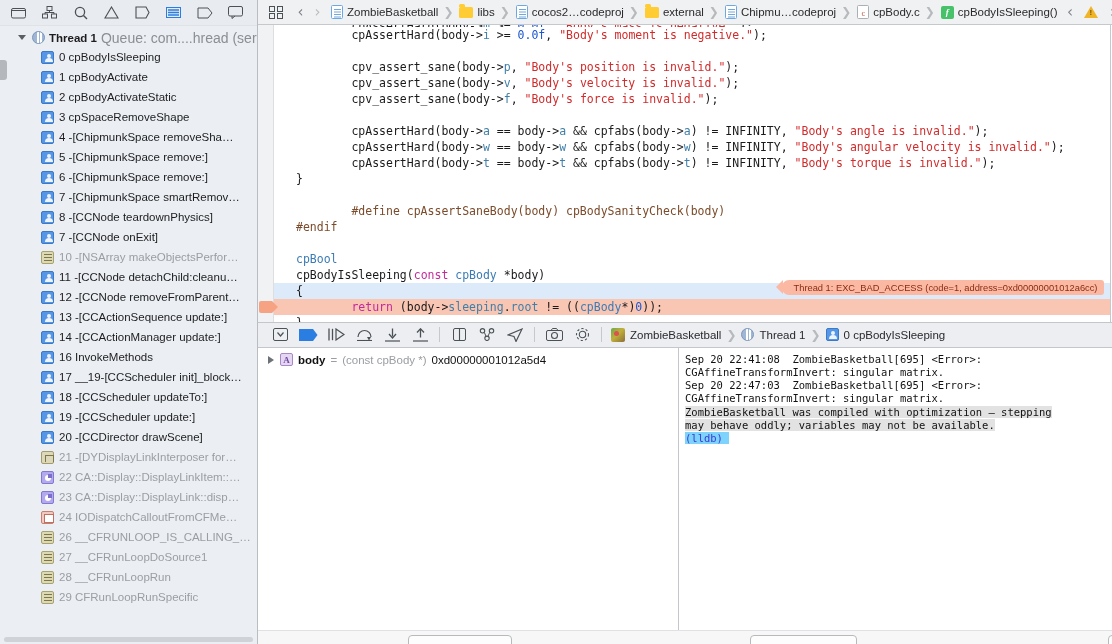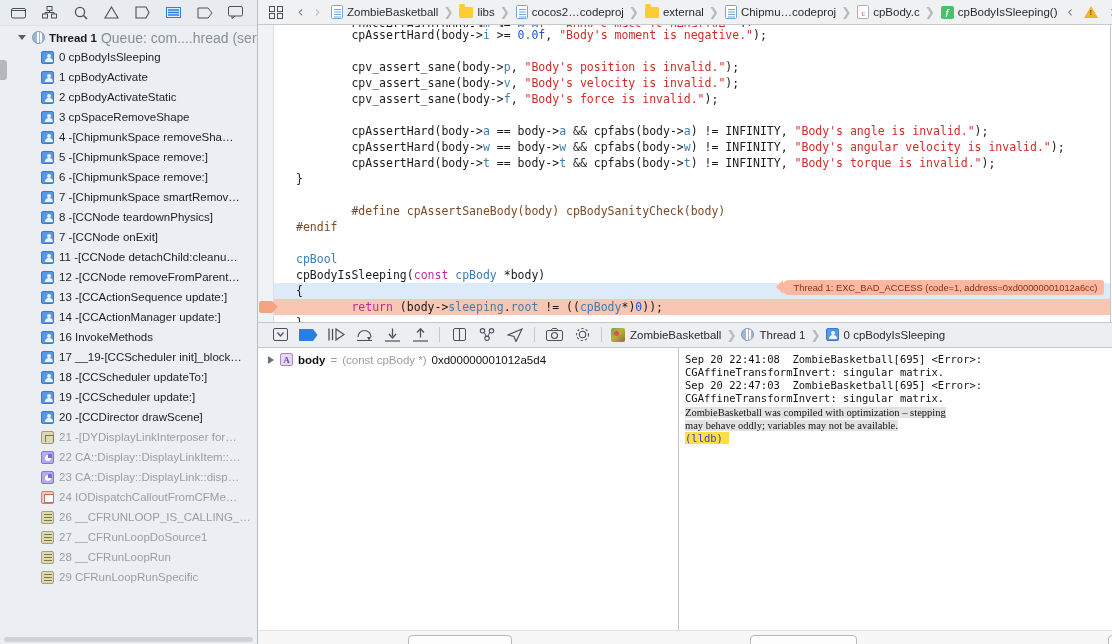--- a/index.html
+++ b/index.html
@@ -301,22 +301,22 @@
   .var-type { color: #9a9ea2; }
   .var-val { color: #111; }
 
   .console {
     flex: 1; background: #fff; position: relative; overflow: hidden;
     padding: 5px 0 0 6px;
     font-family: "DejaVu Sans Mono", monospace;
     font-size: 10.5px; line-height: 13.3px;
     color: #111; white-space: pre;
   }
-  .c-hl { background: #e2e2e2; font-family: Liberation Serif, serif; }
-  .c-lldb { color: #3b3bcf; background: #fde047; }
+  .c-hl { background: #e2e2e2; }
+  .c-lldb { color: #3b3bcf; background: #7dd3fc; }
 
   
   .bottom-strip {
     position: absolute; left: 0; right: 0; bottom: 0; height: 14px;
     background: #f7f7f8; border-top: 1px solid #dfe1e4;
     display: flex; align-items: flex-start;
   }
   .cut-btn {
     position: absolute; bottom: -7px; height: 16px;
     border: 1px solid #b7babd; border-radius: 4px; background: #fdfdfd;
@@ -426,20 +426,24 @@
             <span class="fi person"></span>
             <span class="frame-label">7 -[ChipmunkSpace smartRemov…</span>
           </div>
           <div class="frame-row">
             <span class="fi person"></span>
             <span class="frame-label">8 -[CCNode teardownPhysics]</span>
           </div>
           <div class="frame-row">
             <span class="fi person"></span>
             <span class="frame-label">7 -[CCNode onExit]</span>
+          </div>
+          <div class="frame-row">
+            <span class="fi stack"></span>
+            <span class="frame-label dim">10 -[NSArray makeObjectsPerfor…</span>
           </div>
           <div class="frame-row">
             <span class="fi person"></span>
             <span class="frame-label">11 -[CCNode detachChild:cleanu…</span>
           </div>
           <div class="frame-row">
             <span class="fi person"></span>
             <span class="frame-label">12 -[CCNode removeFromParent…</span>
           </div>
           <div class="frame-row">

